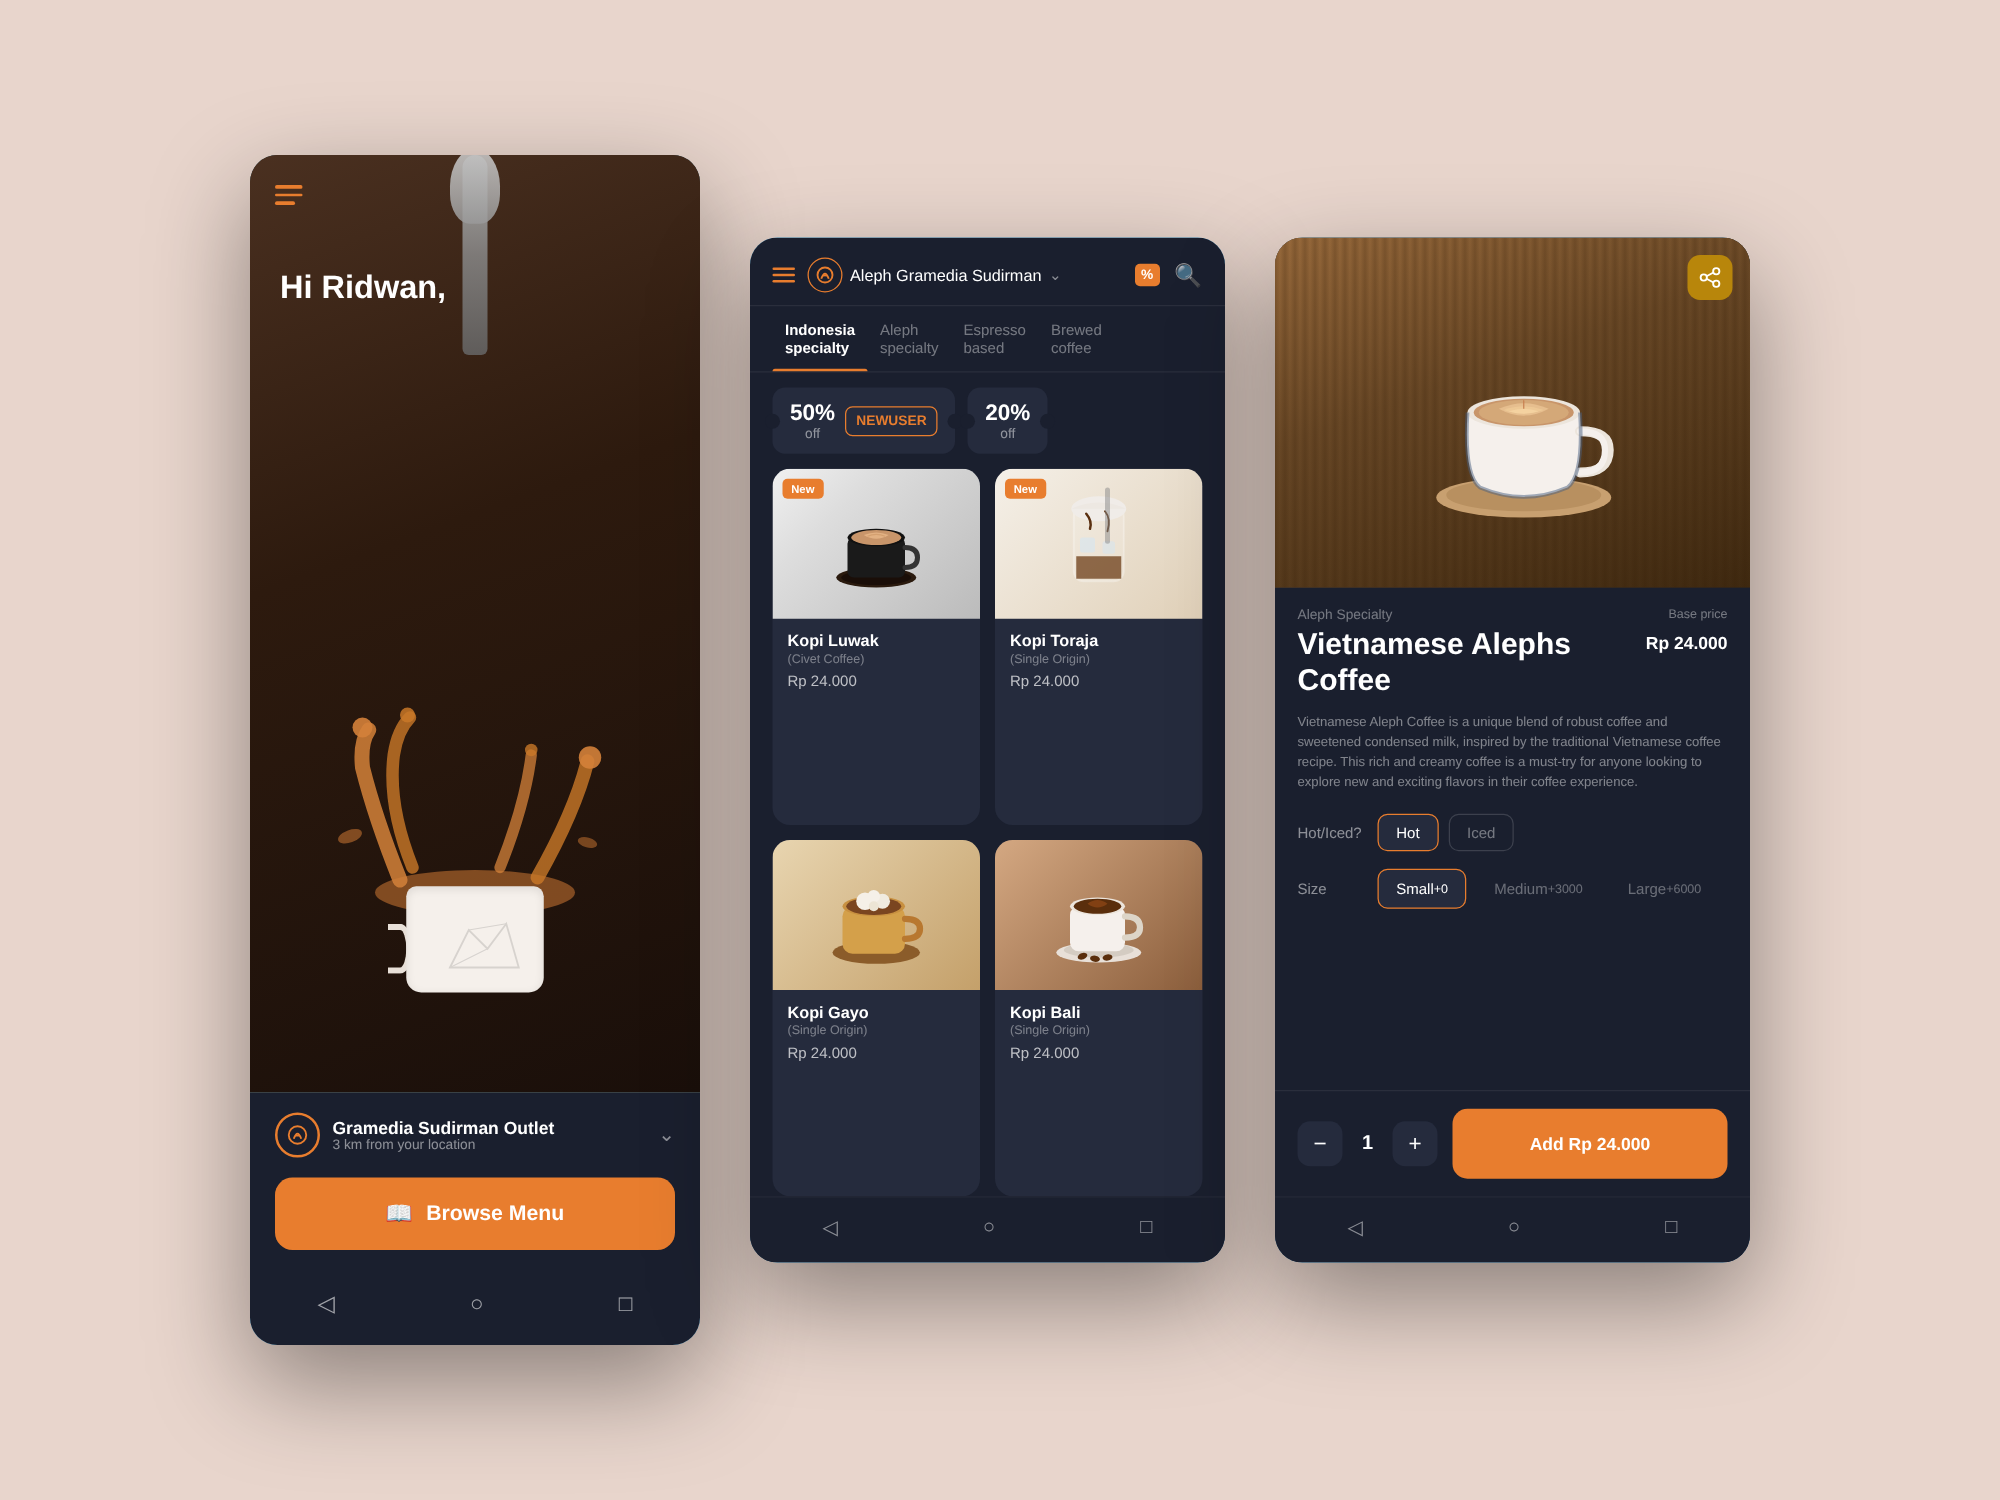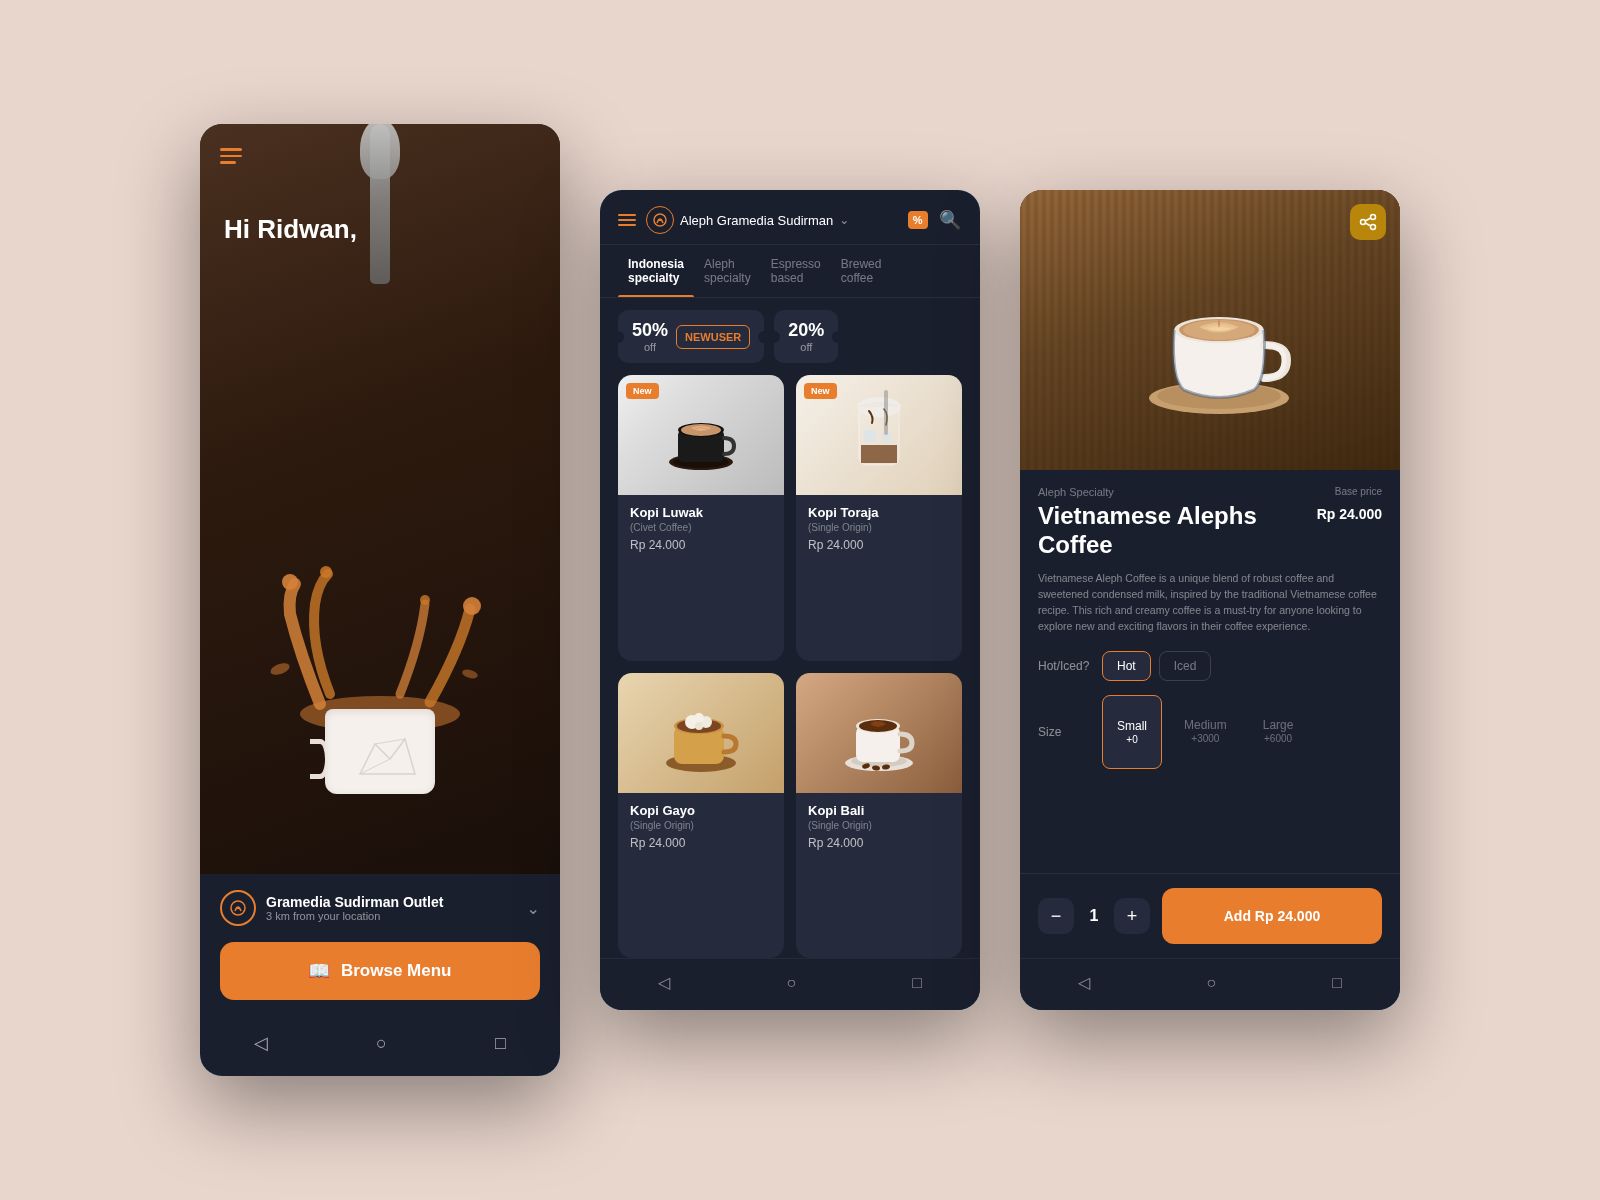--- a/index.html
+++ b/index.html
@@ -608,23 +608,23 @@
       color: white;
     }
     .chip.unselected {
       background: transparent;
       border: 1px solid rgba(255,255,255,0.15);
       color: rgba(255,255,255,0.4);
     }
 
     .size-chip {
       display: flex;
-      flex-direction: column;
-      align-items: center;
-      padding: 23px 14px;
+      flex-direction: row;
+      align-items: center;
+      padding: 8px 14px;
       border-radius: 8px;
       cursor: pointer;
     }
     .size-chip .size-name {
       font-size: 12px;
       font-weight: 500;
     }
     .size-chip .size-price {
       font-size: 10px;
       margin-top: 1px;

